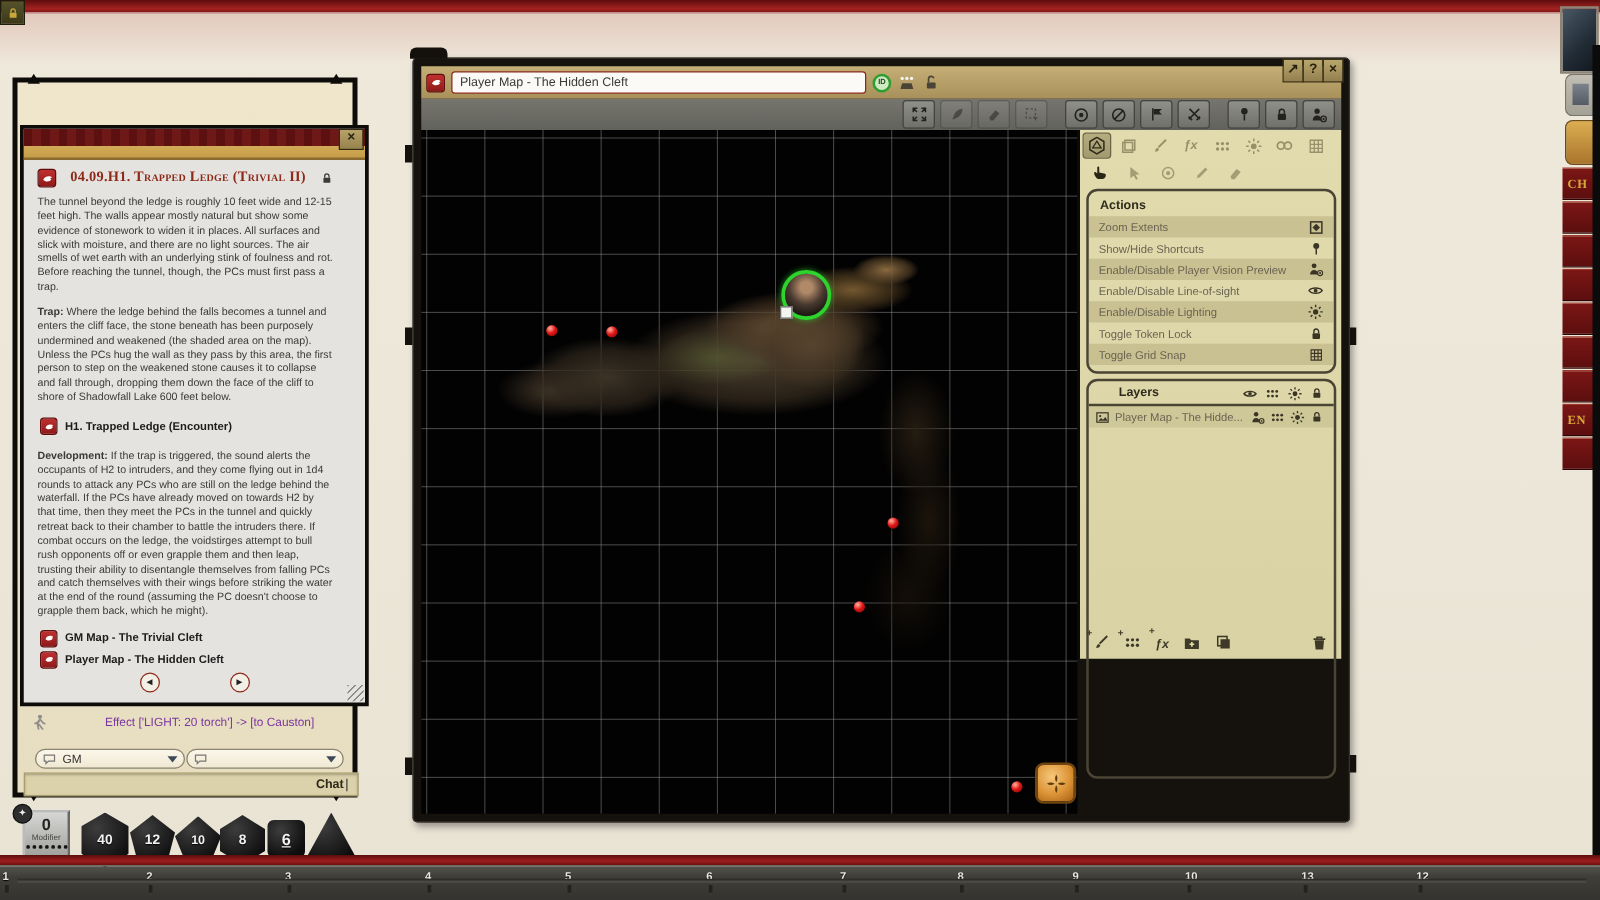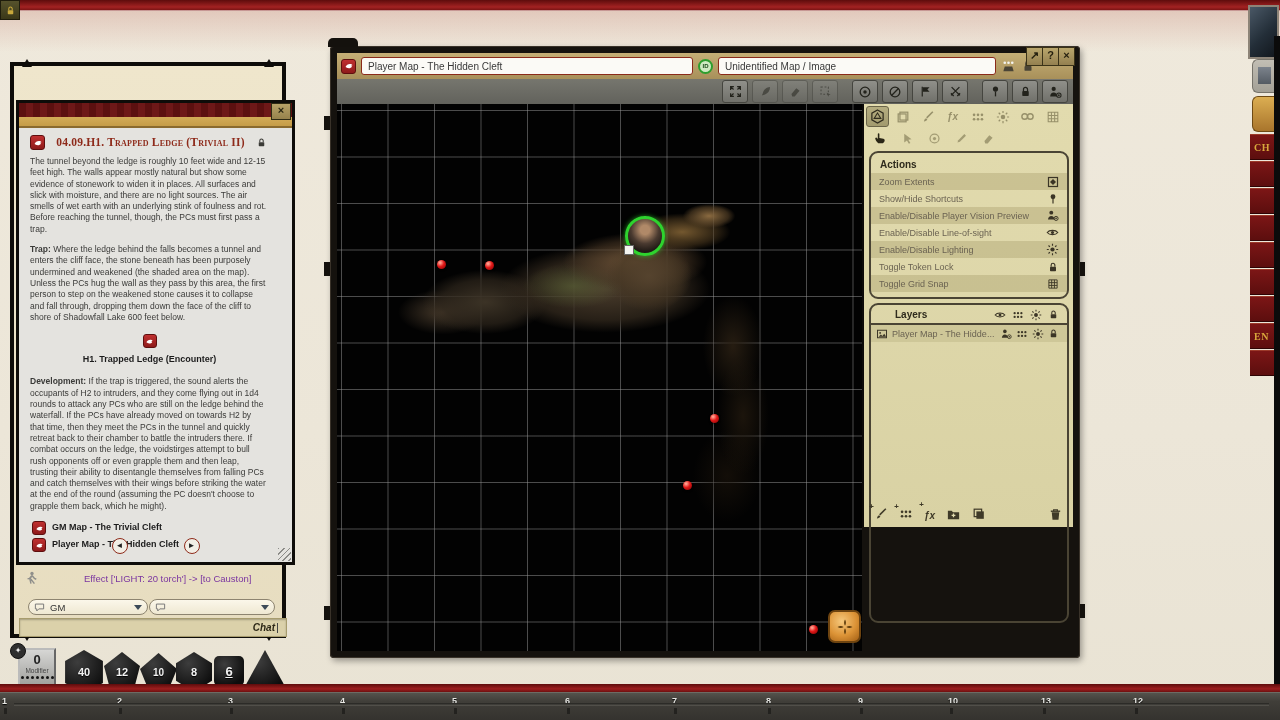--- a/index.html
+++ b/index.html
@@ -44,39 +44,39 @@
   .tri.dn{border-top:8px solid #0e0c09;bottom:-7px;}
   .chat-log-row{position:absolute;left:10px;top:505px;display:flex;align-items:center;gap:8px;}
   .chat-effect{color:#7a35a0;font-size:9.5px;margin-left:37px;}
   .chat-dd{position:absolute;top:533px;height:16px;border:1px solid #8d8470;border-radius:9px;
      background:linear-gradient(#fbf7ea,#efe8d2);display:flex;align-items:center;
      padding:0 5px;box-sizing:border-box;font-size:9.5px;color:#333;gap:5px;}
   .dd-arrow{margin-left:auto;width:0;height:0;border-left:4px solid transparent;
      border-right:4px solid transparent;border-top:5px solid #3c4a58;}
   .chat-entry{position:absolute;left:5px;top:552px;width:258px;height:17px;background:#dbd1aa;
      border:1px solid #a79c6e;box-shadow:inset 0 1px 2px rgba(0,0,0,.25);
-     display:flex;align-items:center;justify-content:flex-end;padding-right:8px;font-style:italic;}
+     display:flex;align-items:center;justify-content:flex-end;padding-right:8px;}
   .chat-entry b{font-size:10px;color:#2c2716;}
   .caret{display:inline-block;width:1px;height:10px;background:#444;margin-left:2px;}
   
   .story-win{left:16px;top:100px;width:279px;height:465px;background:#0e0c09;padding:3px;box-sizing:border-box;z-index:5;}
   .story-inner{width:100%;height:100%;background:linear-gradient(180deg,#e7e6e2,#dedddab);background:#e4e3df;position:relative;overflow:hidden;}
   .story-titlebar{height:14px;background:repeating-linear-gradient(90deg,#5c1010 0 7px,#6e1818 7px 14px);}
   .story-torn{height:9px;background:linear-gradient(#d3ab58,#b9924042);background-color:#c9a04a;border-bottom:2px solid #8a6a2e;}
   .story-close{position:absolute;right:1px;top:0px;width:18px;height:15px;background:linear-gradient(#b7a268,#96824c);
      border:1px solid #2e2a14;color:#2a2612;font-weight:bold;font-size:11px;line-height:13px;text-align:center;}
   .story-body{padding:5px 25px 0 11px;font-size:8.5px;line-height:11.3px;color:#3a3a38;}
   .story-head{display:flex;align-items:center;gap:5px;margin:2px 0 6px 0;}
   .story-title{font-family:"Liberation Serif",serif;font-variant:small-caps;font-weight:bold;
      font-size:11.5px;color:#8e2a1a;letter-spacing:.2px;flex:1;text-align:center;}
   .fgicon{width:13px;height:13px;background:linear-gradient(#c03030,#8e1a1a);border-radius:3px;
      border:1px solid #5e0e0e;display:flex;align-items:center;justify-content:center;flex:none;}
   .story-p{margin:0 0 9px 0;}
   .story-link{display:flex;align-items:center;gap:6px;margin:3px 0 3px 2px;font-weight:bold;font-size:9px;color:#1c1c1c;}
-  .enc-link{margin:11px 0 11px 2px;flex-direction:column;}
+  .enc-link{margin:11px 0 11px 2px;}
   .story-arrows{position:absolute;left:0;bottom:8px;width:100%;display:flex;justify-content:center;gap:56px;}
   .arrow-btn{width:14px;height:14px;border-radius:50%;background:#f2efe6;border:1.5px solid #8e2a1a;
      color:#222;font-size:8px;line-height:13px;text-align:center;}
   .grip{position:absolute;right:1px;bottom:1px;width:13px;height:13px;
      background:repeating-linear-gradient(135deg,#8c8c88 0 1px,transparent 1px 4px);}
   
   .map-win{left:330px;top:46px;width:750px;height:612px;background:#15120e;padding:7px;box-sizing:border-box;
      border-radius:4px;box-shadow:0 0 0 1px #3a332a inset, 2px 3px 6px rgba(0,0,0,.35);}
   .knob{background:#14110d;}
   .map-titlebar{height:26px;background:linear-gradient(#c5af76,#a8905a);display:flex;align-items:center;
@@ -443,21 +443,20 @@
     <div class="abs knob" style="left:-2px;top:-8px;width:30px;height:9px;border-radius:5px 5px 0 0"></div>
 
     <div class="map-titlebar">
       <span class="fgicon" style="color:#fff">
           <svg class="ic" width="10" height="10">
             <use href="#sy-fg"></use>
           </svg>
         </span>
       <input class="field" style="width: 332px;" readonly="" value="Player Map - The Hidden Cleft">
       <span class="idbadge">ID</span>
-      <input class="field" style="width: 278px;" readonly="" value="Unidentified Map / Image">
       <span style="color:#4a4436">
           <svg class="ic" width="15" height="15">
             <use href="#sy-share"></use>
           </svg>
         </span>
       <span style="color:#4a4436">
           <svg class="ic" width="14" height="14">
             <use href="#sy-unlock"></use>
           </svg>
         </span>

